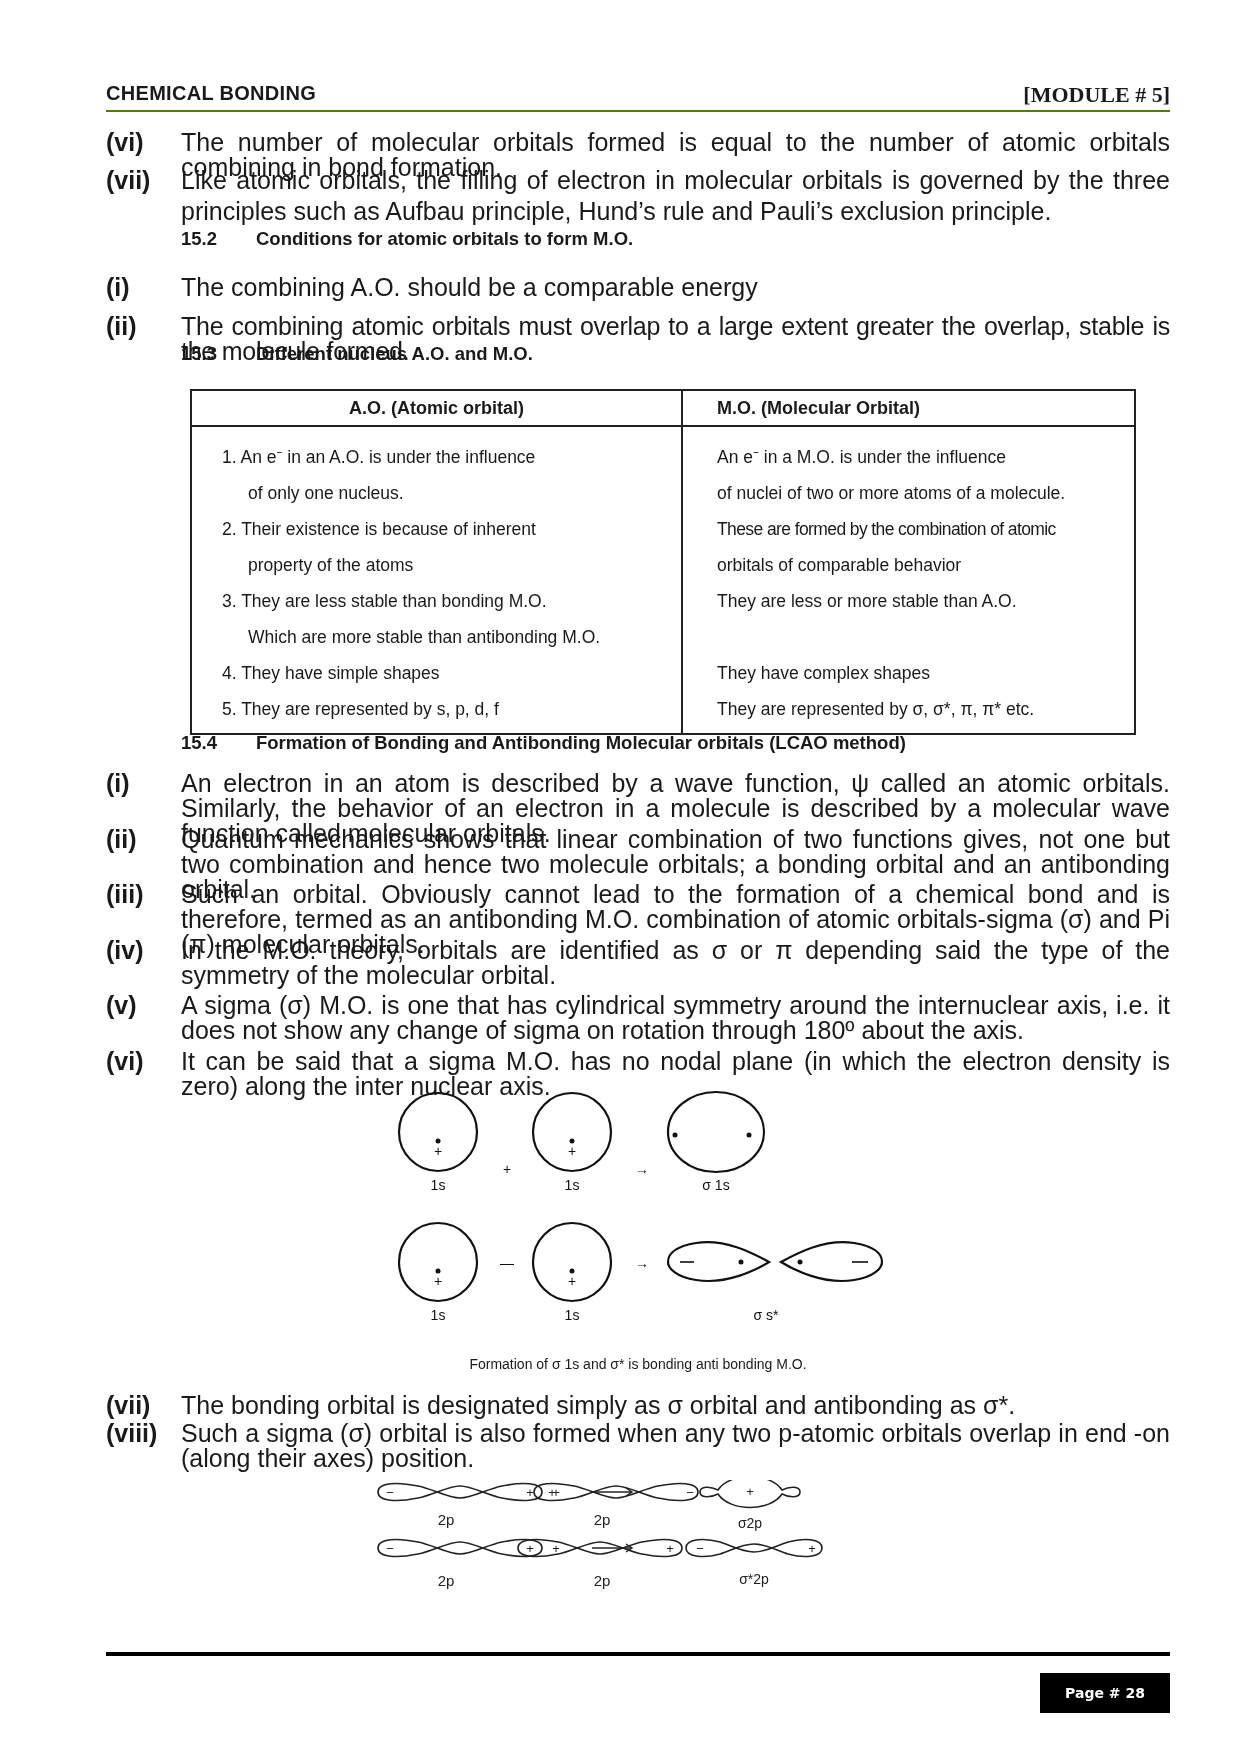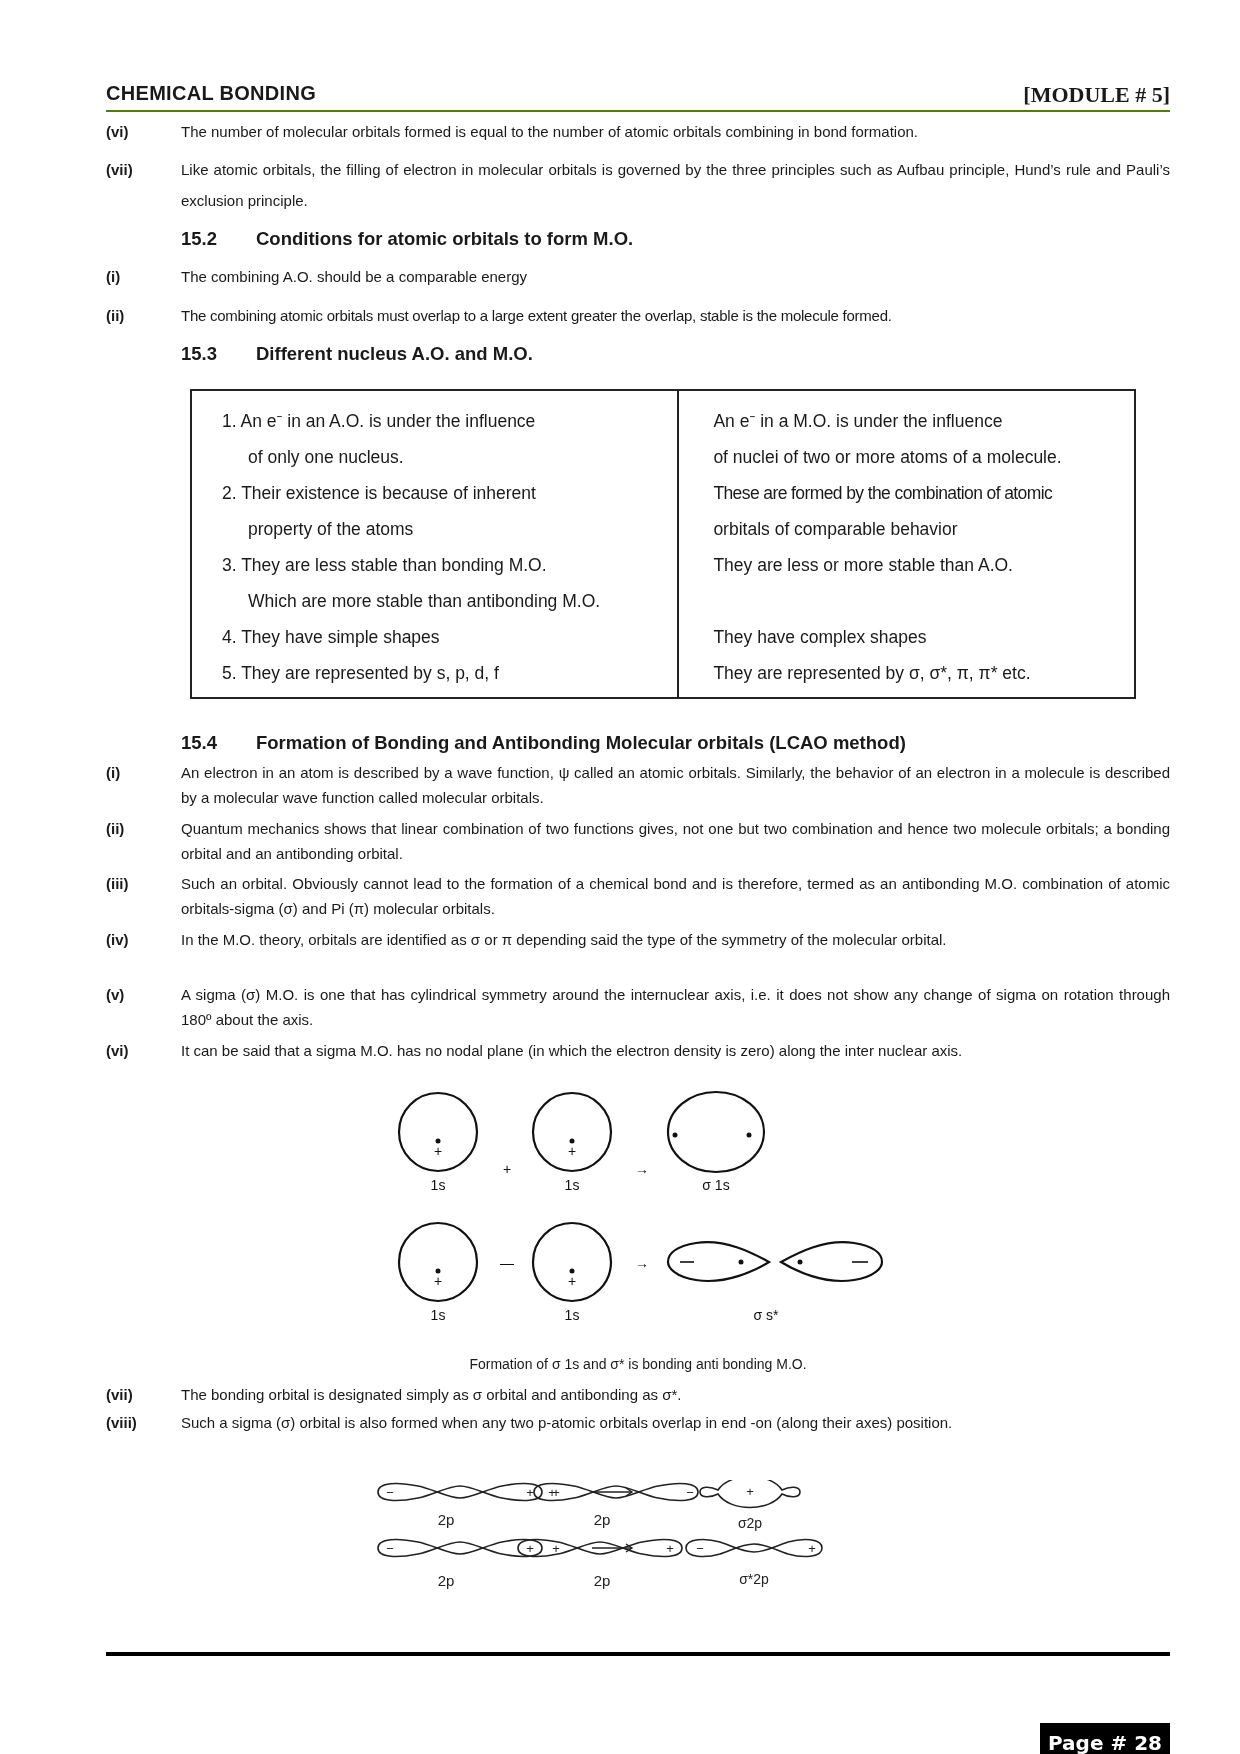--- a/index.html
+++ b/index.html
@@ -6,21 +6,21 @@
   body { width: 1240px; height: 1754px; position: relative; overflow: hidden;
          font-family: "Liberation Sans", sans-serif; color: #1a1a1a; }
   .page { position: absolute; left: 106px; top: 0; width: 1064px; }
 
   .header { position: absolute; top: 80px; left: 0; width: 1064px; height: 30px;
             border-bottom: 2px solid #4d7c0f; }
   .header-left { position: absolute; left: 0; top: 2px; font-weight: bold; font-size: 20px; letter-spacing: 0.3px; }
   .header-right { position: absolute; right: 0; top: 2px; font-family: "Liberation Serif", serif;
                   font-weight: bold; font-size: 22px; }
 
-  .item { position: absolute; left: 0; width: 1064px; font-size: 15px; line-height: 25px; }
+  .item { position: absolute; left: 0; width: 1064px; font-size: 25px; line-height: 25px; margin-top: 11px; }
   .item .num { position: absolute; left: 0; top: 0; font-weight: bold; }
   .item .txt { margin-left: 75px; text-align: justify; }
   .item.loose .txt { line-height: 31px; }
 
   .sub { position: absolute; left: 75px; font-size: 18.5px; font-weight: bold; }
   .sub .sn { display: inline-block; width: 75px; }
 
   table.cmp { position: absolute; left: 84px; top: 389px; width: 946px;
               border-collapse: collapse; border: 2px solid #222; font-size: 17.5px; }
   table.cmp th { border: 2px solid #222; height: 32px; font-weight: bold; font-size: 18px; }
@@ -30,22 +30,22 @@
                  padding: 12px 0 6px 0; }
   .cell-line { height: 36px; line-height: 36px; white-space: nowrap; }
   td.ao-cell .cell-line { padding-left: 30px; }
   td.ao-cell .cont { padding-left: 56px; }
   td.mo-cell .cell-line { padding-left: 34px; }
 
   .fig { position: absolute; }
   .caption { position: absolute; left: 0; width: 1064px; text-align: center; font-size: 14px; top: 1356px; }
 
   .footer-rule { position: absolute; left: 0; top: 1652px; width: 1064px; height: 4px; background: #000; }
-  .page-box { position: absolute; right: 0; top: 1723px; width: 130px; height: 32px; background: #000;
-              color: #fff; font-weight: bold; font-size: 20px; line-height: 40px; text-align: center;
+  .page-box { position: absolute; right: 0; top: 1673px; width: 130px; height: 40px; background: #000;
+              color: #fff; font-weight: bold; font-size: 14px; line-height: 40px; text-align: center;
               font-family: "DejaVu Sans", sans-serif; }
 </style>
 </head>
 <body>
 
 <div class="page">
 
   <div class="header">
     <span class="header-left">CHEMICAL BONDING</span>
     <span class="header-right">[MODULE # 5]</span>
@@ -71,20 +71,24 @@
     <span class="num">(ii)</span>
     <div class="txt" style="letter-spacing:-0.25px;">The combining atomic orbitals must overlap to a large extent greater the overlap, stable is the molecule formed.</div>
   </div>
 
   <div class="sub" style="top:343px;">
     <span class="sn">15.3</span><span>Different nucleus A.O. and M.O.</span>
   </div>
 
   <table class="cmp">
     <tbody>
+        <tr>
+      <th class="ao">A.O. (Atomic orbital)</th>
+      <th class="mo">M.O. (Molecular Orbital)</th>
+    </tr>
     <tr>
       <td class="ao-cell">
         <div class="cell-line">1.  An e⁻ in an A.O. is under the influence</div>
         <div class="cell-line cont">of only one nucleus.</div>
         <div class="cell-line">2.  Their existence is because of inherent</div>
         <div class="cell-line cont">property of the atoms</div>
         <div class="cell-line">3.  They are less stable than bonding M.O.</div>
         <div class="cell-line cont">Which are more stable than antibonding M.O.</div>
         <div class="cell-line">4. They have simple shapes</div>
         <div class="cell-line">5. They are represented by s, p, d, f</div>

